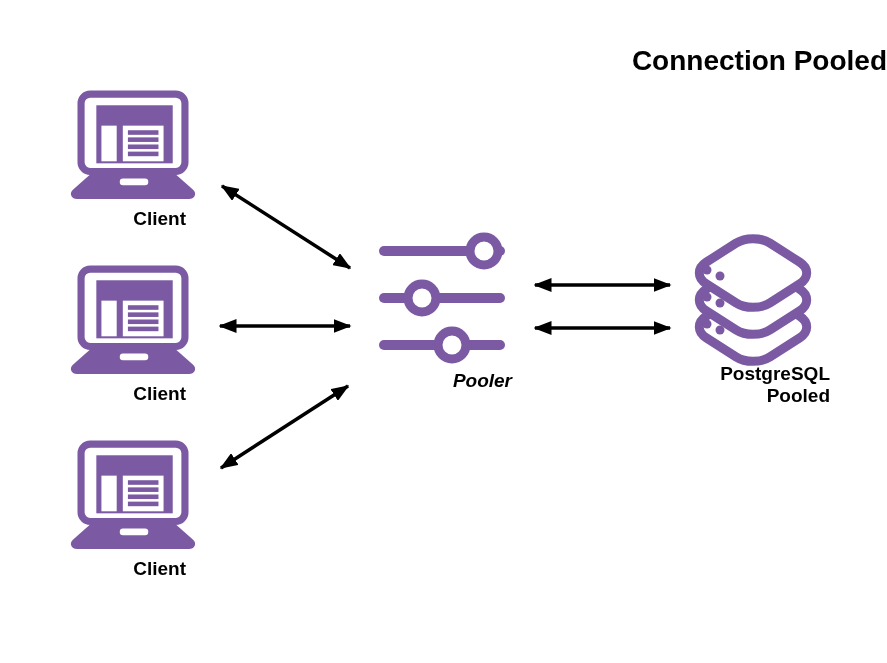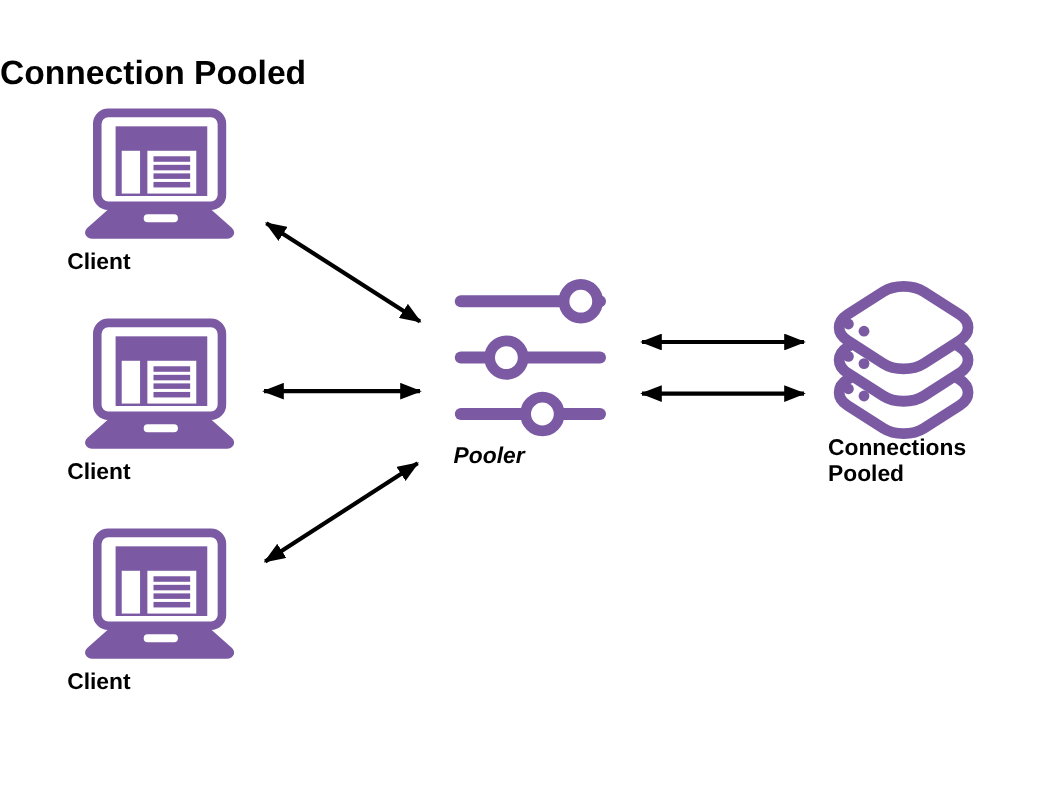--- a/index.html
+++ b/index.html
@@ -9,26 +9,26 @@
     --background:#FFFFFF;
   }
   html,body{margin:0;padding:0;background:var(--background);}
   body{font-family:"Liberation Sans","DejaVu Sans",sans-serif;}
   .canvas{
     position:relative;width:887px;height:663px;background:var(--background);
     overflow:hidden;
   }
   .title{
     position:absolute;top:42px;left:0;width:887px;
-    text-align:left;font-size:28px;font-weight:bold;line-height:37px;
+    text-align:right;font-size:28px;font-weight:bold;line-height:37px;
     color:var(--text-black);
   }
   .node{position:absolute;}
   .node-label{
-    position:absolute;text-align:left;font-weight:bold;font-size:19px;
+    position:absolute;text-align:right;font-weight:bold;font-size:19px;
     color:var(--text-black);line-height:22px;
   }
   .arrows{position:absolute;top:0;left:0;width:887px;height:663px;}
   .arrow-line{stroke:var(--arrow-black);stroke-width:3.5px;}
   .p-stroke{stroke:var(--icon-purple);}
   .p-fill{fill:var(--icon-purple);}
   .w-fill{fill:#FFFFFF;}
 </style>
 </head>
 <body>
@@ -127,18 +127,18 @@
       <circle class="p-fill" cx="19" cy="72" r="4.5"></circle>
       <circle class="p-fill" cx="32" cy="78" r="4.5"></circle>
 
       <g transform="translate(65,48) scale(1,0.64) rotate(45)">
         <rect class="w-fill p-stroke" x="-45" y="-45" width="90" height="90" rx="24" stroke-width="9" vector-effect="non-scaling-stroke"></rect>
       </g>
       <circle class="p-fill" cx="19" cy="45" r="4.5"></circle>
       <circle class="p-fill" cx="32" cy="51" r="4.5"></circle>
     </svg>
     <div class="node-label" style="left:2px;top:138px;width:140px;">
-      <span>Connections</span><br>
+      <span>PostgreSQL</span><br>
       <span>Pooled</span>
     </div>
   </div>
 
 </div>
 
 </body></html>

